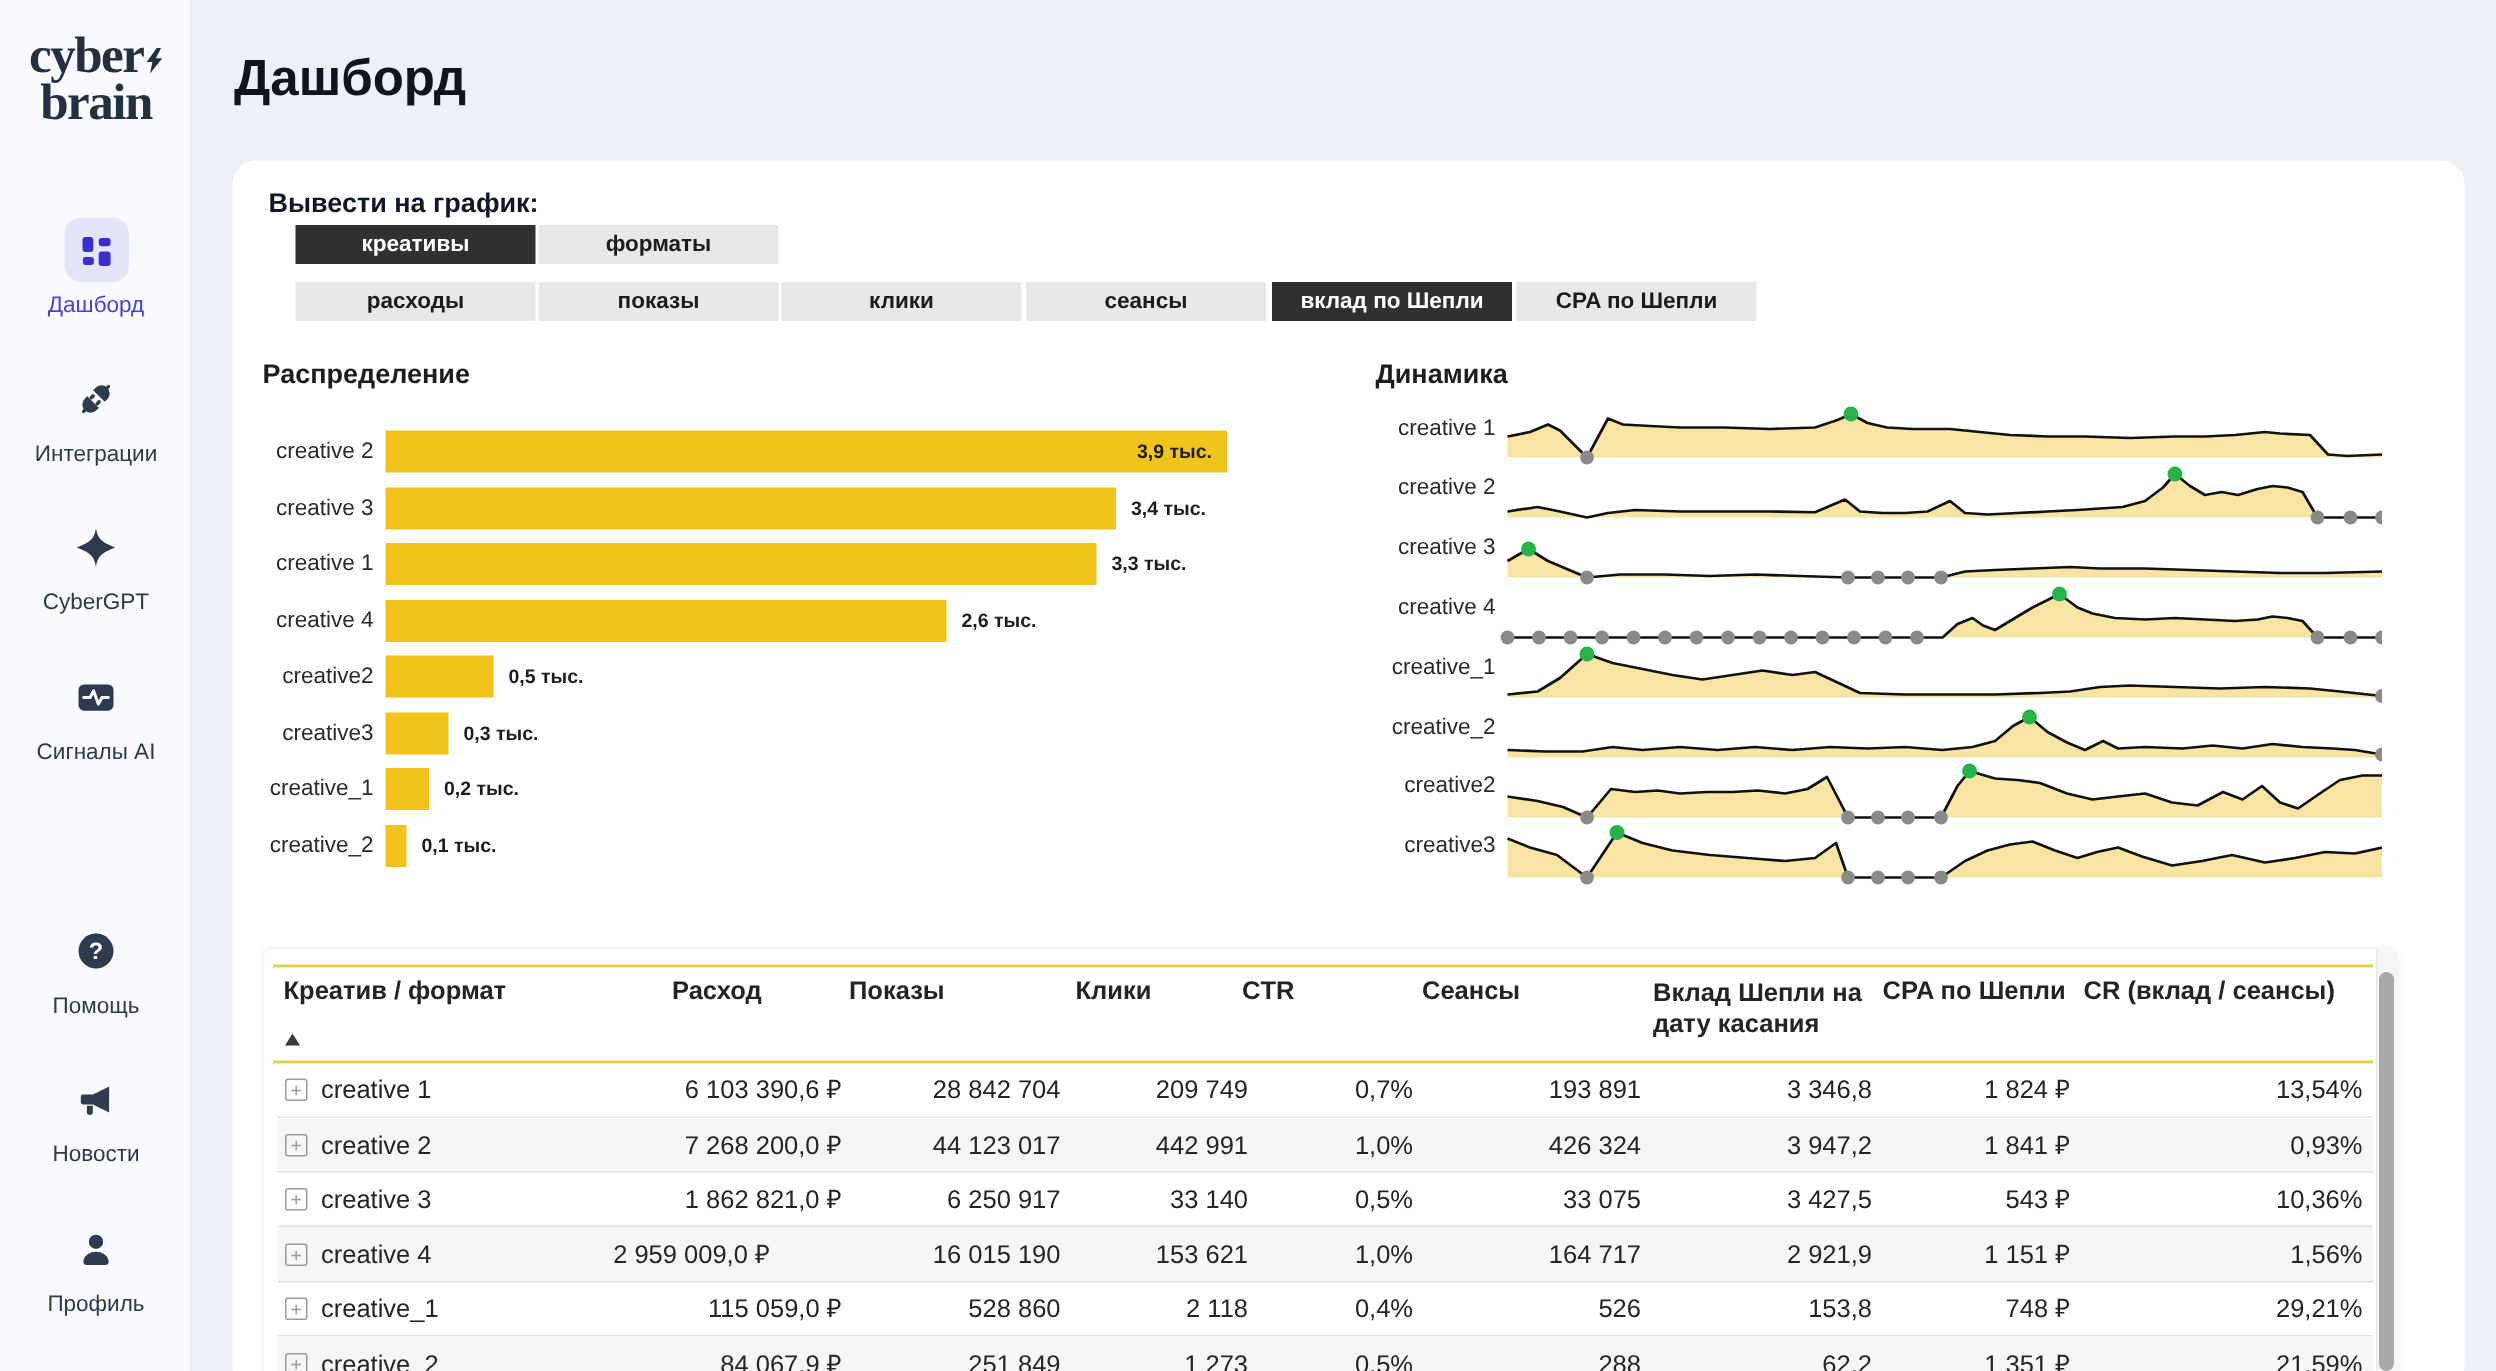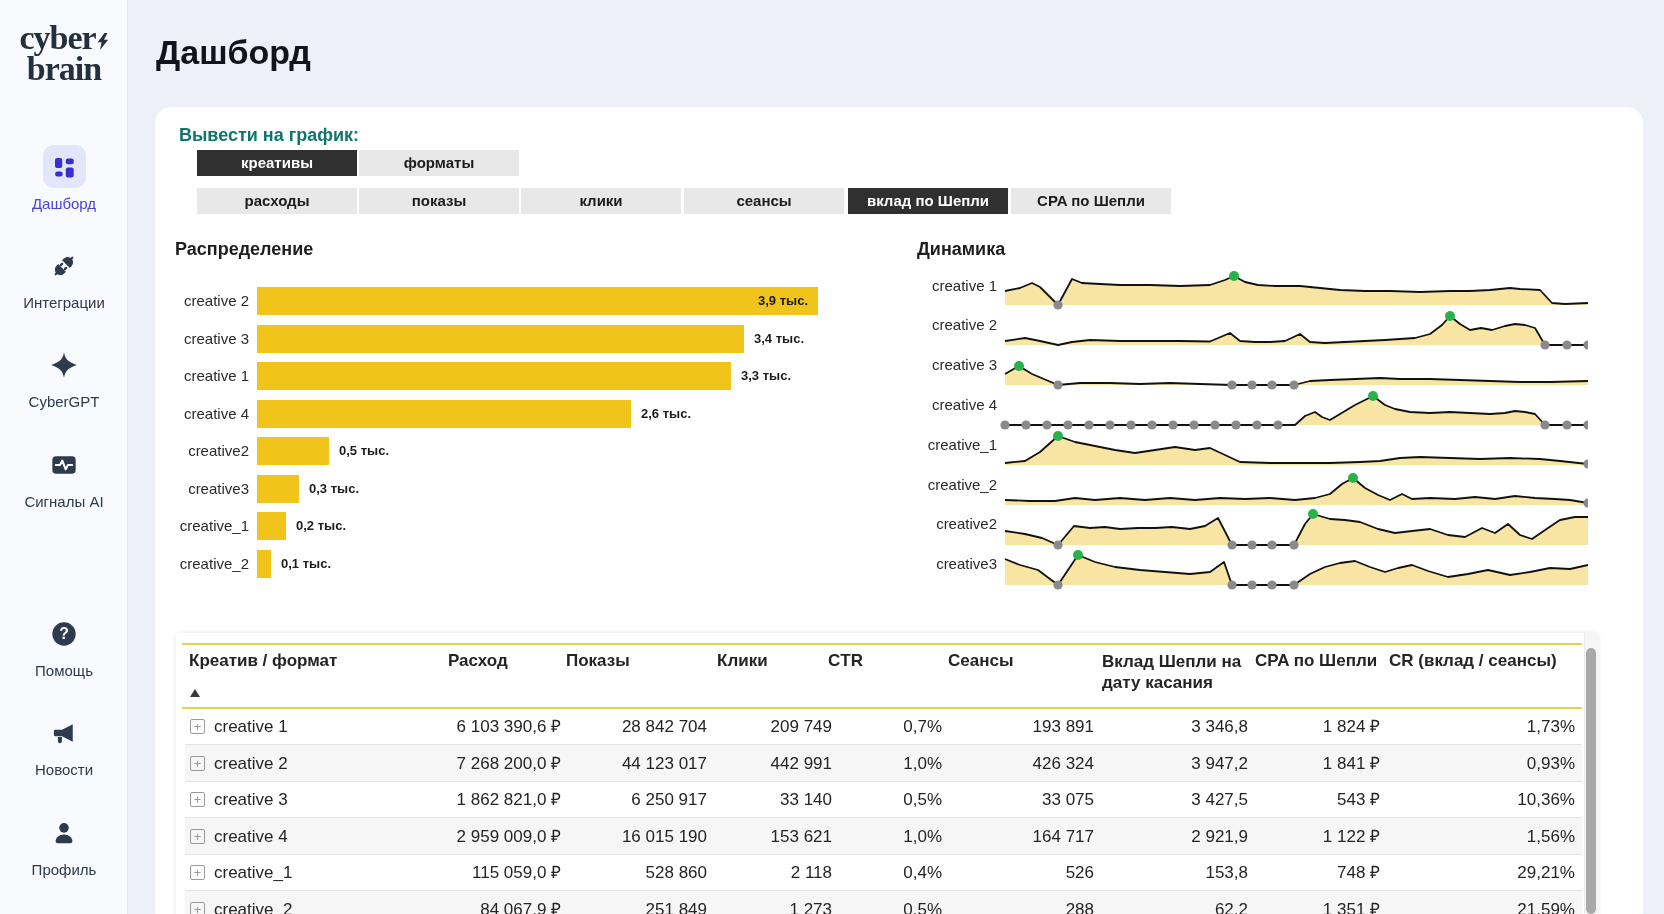--- a/index.html
+++ b/index.html
@@ -9,21 +9,21 @@
 #sidebar { position:absolute; left:0; top:0; width:128px; height:914px; background:#f8fafd; border-right:1px solid #e5e8ef; }
 .logo { position:absolute; left:0; top:22px; width:128px; text-align:center; font-family:"Liberation Serif", serif; font-weight:700; color:#24303f; font-size:34px; line-height:31px; letter-spacing:-1px; }
 .nav { position:absolute; width:128px; text-align:center; color:#2c3a4d; font-size:15px; }
 .nav .ic { display:block; margin:0 auto 0 auto; }
 .navlab { display:block; margin-top:14px; }
 .nav.act .navlab { margin-top:8px; }
 .active-tile { position:absolute; left:43px; top:145px; width:43px; height:43px; background:#e3e5fa; border-radius:11px; }
 #main { position:absolute; left:129px; top:0; width:1535px; height:914px; }
 h1.pagetitle { position:absolute; left:27px; top:33px; font-size:34px; font-weight:700; color:#10141c; letter-spacing:0; }
 #card { position:absolute; left:26px; top:107px; width:1488px; height:820px; background:#ffffff; border-radius:16px; }
-.filt-title { position:absolute; left:50px; top:125px; font-size:18px; font-weight:700; color:#0f766e; }
+.filt-title { position:absolute; left:50px; top:125px; font-size:18px; font-weight:700; color:#0f172a; }
 .btn { position:absolute; height:26px; width:160px; background:#e8e8e8; color:#1c1c1c; font-size:15px; font-weight:700; text-align:center; line-height:26px; }
 .btn.dark { background:#303030; color:#ffffff; }
 .sec-title { position:absolute; font-size:18px; font-weight:700; color:#1d1d1d; }
 .bar { position:absolute; height:28px; background:#f0c41b; }
 .barlab { position:absolute; font-size:15px; color:#2a2a2a; text-align:right; width:120px; }
 .barval { position:absolute; font-size:13px; font-weight:700; color:#1d1d1d; }
 
 #tablecard { position:absolute; left:47px; top:633px; width:1422px; height:294px; background:#fff; border-radius:4px; box-shadow:0 0 5px rgba(0,0,0,.10); }
 .trow { position:absolute; left:56px; width:1397px; height:37px; border-bottom:1px solid #e4e4e4; }
 .trow.alt { background:#f6f6f6; }
@@ -232,21 +232,21 @@
   <div class="trow" style="top:707.9px;">
     <div class="expand" style="left:5px;">+</div>
     <div class="cell" style="left:29px;">creative 1</div>
     <div class="cell r" style="left:176px; width:200px;">6 103 390,6 ₽</div>
     <div class="cell r" style="left:322px; width:200px;">28 842 704</div>
     <div class="cell r" style="left:447px; width:200px;">209 749</div>
     <div class="cell r" style="left:557px; width:200px;">0,7%</div>
     <div class="cell r" style="left:709px; width:200px;">193 891</div>
     <div class="cell r" style="left:863px; width:200px;">3 346,8</div>
     <div class="cell r" style="left:995px; width:200px;">1 824 ₽</div>
-    <div class="cell r" style="left:1190px; width:200px;">1,73%</div>
+    <div class="cell r" style="left:1190px; width:200px;">13,54%</div>
   </div>
   <div class="trow alt" style="top:744.5px;">
     <div class="expand" style="left:5px;">+</div>
     <div class="cell" style="left:29px;">creative 2</div>
     <div class="cell r" style="left:176px; width:200px;">7 268 200,0 ₽</div>
     <div class="cell r" style="left:322px; width:200px;">44 123 017</div>
     <div class="cell r" style="left:447px; width:200px;">442 991</div>
     <div class="cell r" style="left:557px; width:200px;">1,0%</div>
     <div class="cell r" style="left:709px; width:200px;">426 324</div>
     <div class="cell r" style="left:863px; width:200px;">3 947,2</div>
@@ -261,27 +261,27 @@
     <div class="cell r" style="left:447px; width:200px;">33 140</div>
     <div class="cell r" style="left:557px; width:200px;">0,5%</div>
     <div class="cell r" style="left:709px; width:200px;">33 075</div>
     <div class="cell r" style="left:863px; width:200px;">3 427,5</div>
     <div class="cell r" style="left:995px; width:200px;">543 ₽</div>
     <div class="cell r" style="left:1190px; width:200px;">10,36%</div>
   </div>
   <div class="trow alt" style="top:817.7px;">
     <div class="expand" style="left:5px;">+</div>
     <div class="cell" style="left:29px;">creative 4</div>
-    <div class="cell r" style="left:176px; width:200px;">2 959 009,0 ₽</div>
+    <div class="cell r" style="left:176px; width:200px;text-align:center;">2 959 009,0 ₽</div>
     <div class="cell r" style="left:322px; width:200px;">16 015 190</div>
     <div class="cell r" style="left:447px; width:200px;">153 621</div>
     <div class="cell r" style="left:557px; width:200px;">1,0%</div>
     <div class="cell r" style="left:709px; width:200px;">164 717</div>
     <div class="cell r" style="left:863px; width:200px;">2 921,9</div>
-    <div class="cell r" style="left:995px; width:200px;">1 122 ₽</div>
+    <div class="cell r" style="left:995px; width:200px;">1 151 ₽</div>
     <div class="cell r" style="left:1190px; width:200px;">1,56%</div>
   </div>
   <div class="trow" style="top:854.3px;">
     <div class="expand" style="left:5px;">+</div>
     <div class="cell" style="left:29px;">creative_1</div>
     <div class="cell r" style="left:176px; width:200px;">115 059,0 ₽</div>
     <div class="cell r" style="left:322px; width:200px;">528 860</div>
     <div class="cell r" style="left:447px; width:200px;">2 118</div>
     <div class="cell r" style="left:557px; width:200px;">0,4%</div>
     <div class="cell r" style="left:709px; width:200px;">526</div>

